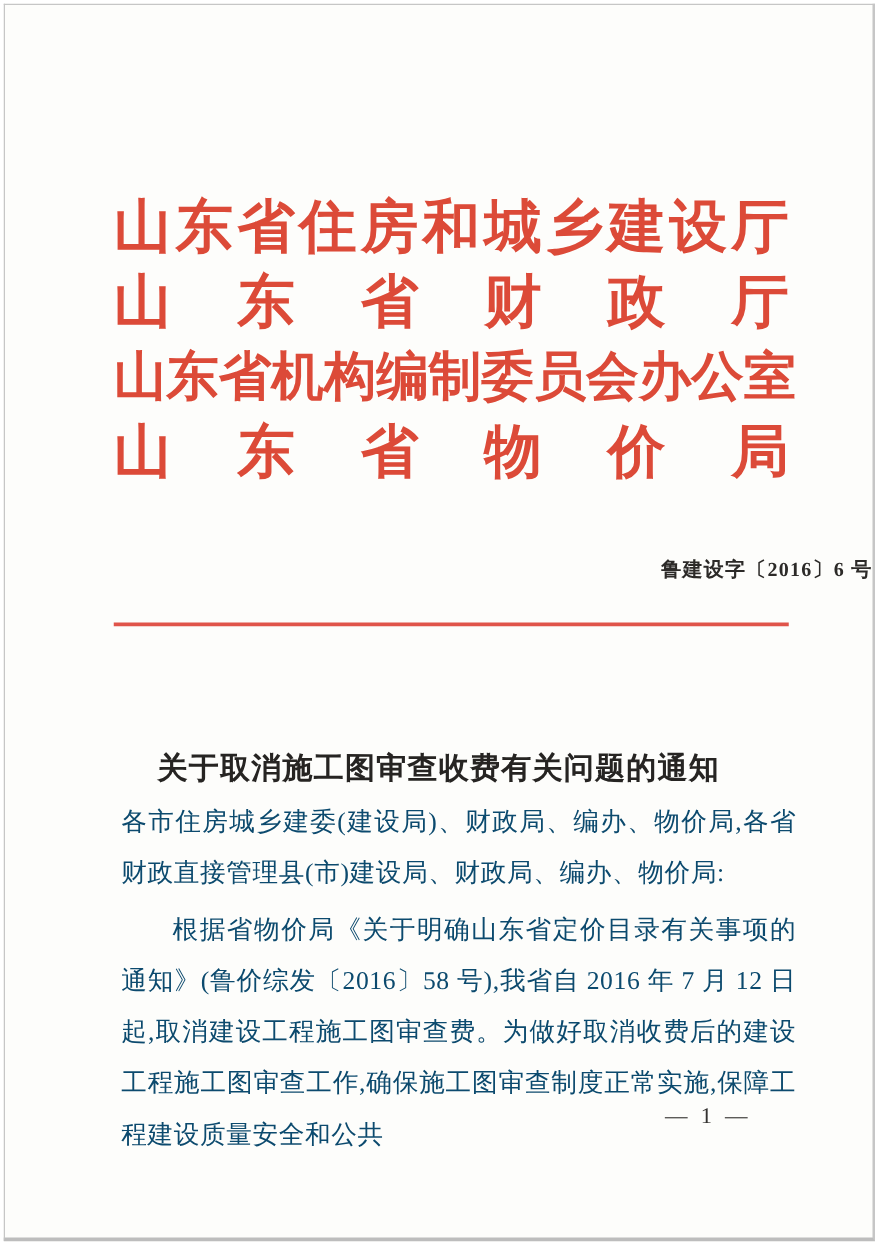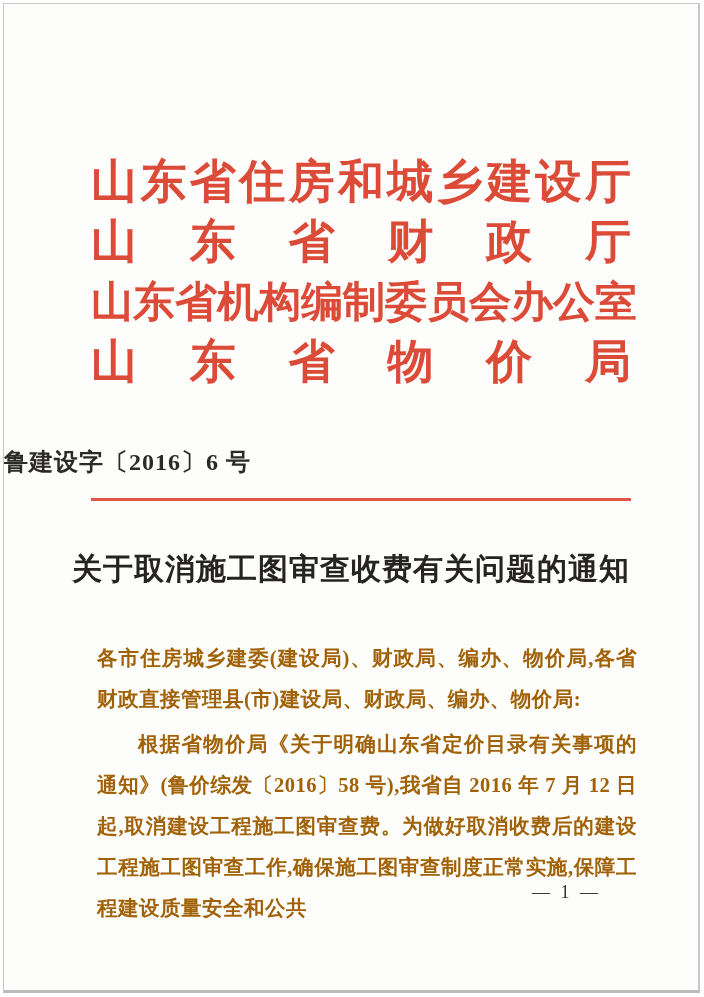--- a/index.html
+++ b/index.html
@@ -46,56 +46,55 @@
     white-space: nowrap;
   }
   .issuer-line.condensed {
     font-size: 42px;
   }
   .doc-number {
     position: absolute;
     left: 0;
     top: 442px;
     width: 100%;
-    text-align: left;
-    font-size: 24px;
+    text-align: right;
+    font-size: 16px;
     font-weight: bold;
     color: #2c2a28;
     letter-spacing: 1px;
   }
   .red-divider {
     position: absolute;
     left: 87px;
     top: 494px;
     width: 540px;
     height: 3px;
     background: #e0544a;
   }
   .doc-title {
     position: absolute;
     left: 0;
-    top: 525px;
+    top: 578px;
     width: 100%;
     text-align: center;
-    font-size: 30px;
+    font-size: 24px;
     font-weight: bold;
     color: #262422;
     letter-spacing: 1px;
   }
   .doc-body {
     position: absolute;
     left: 93px;
     top: 634px;
     width: 540px;
     font-size: 20.5px;
     line-height: 41px;
-    color: #a16207;
+    color: #0c4a6e;
     text-align: justify;
     letter-spacing: 0.5px;
-    font-weight: bold;
   }
   .doc-body p {
     margin: 0;
   }
   .doc-body p.indent {
     margin-top: 4px;
     text-indent: 2em;
   }
   .page-footer {
     position: absolute;

